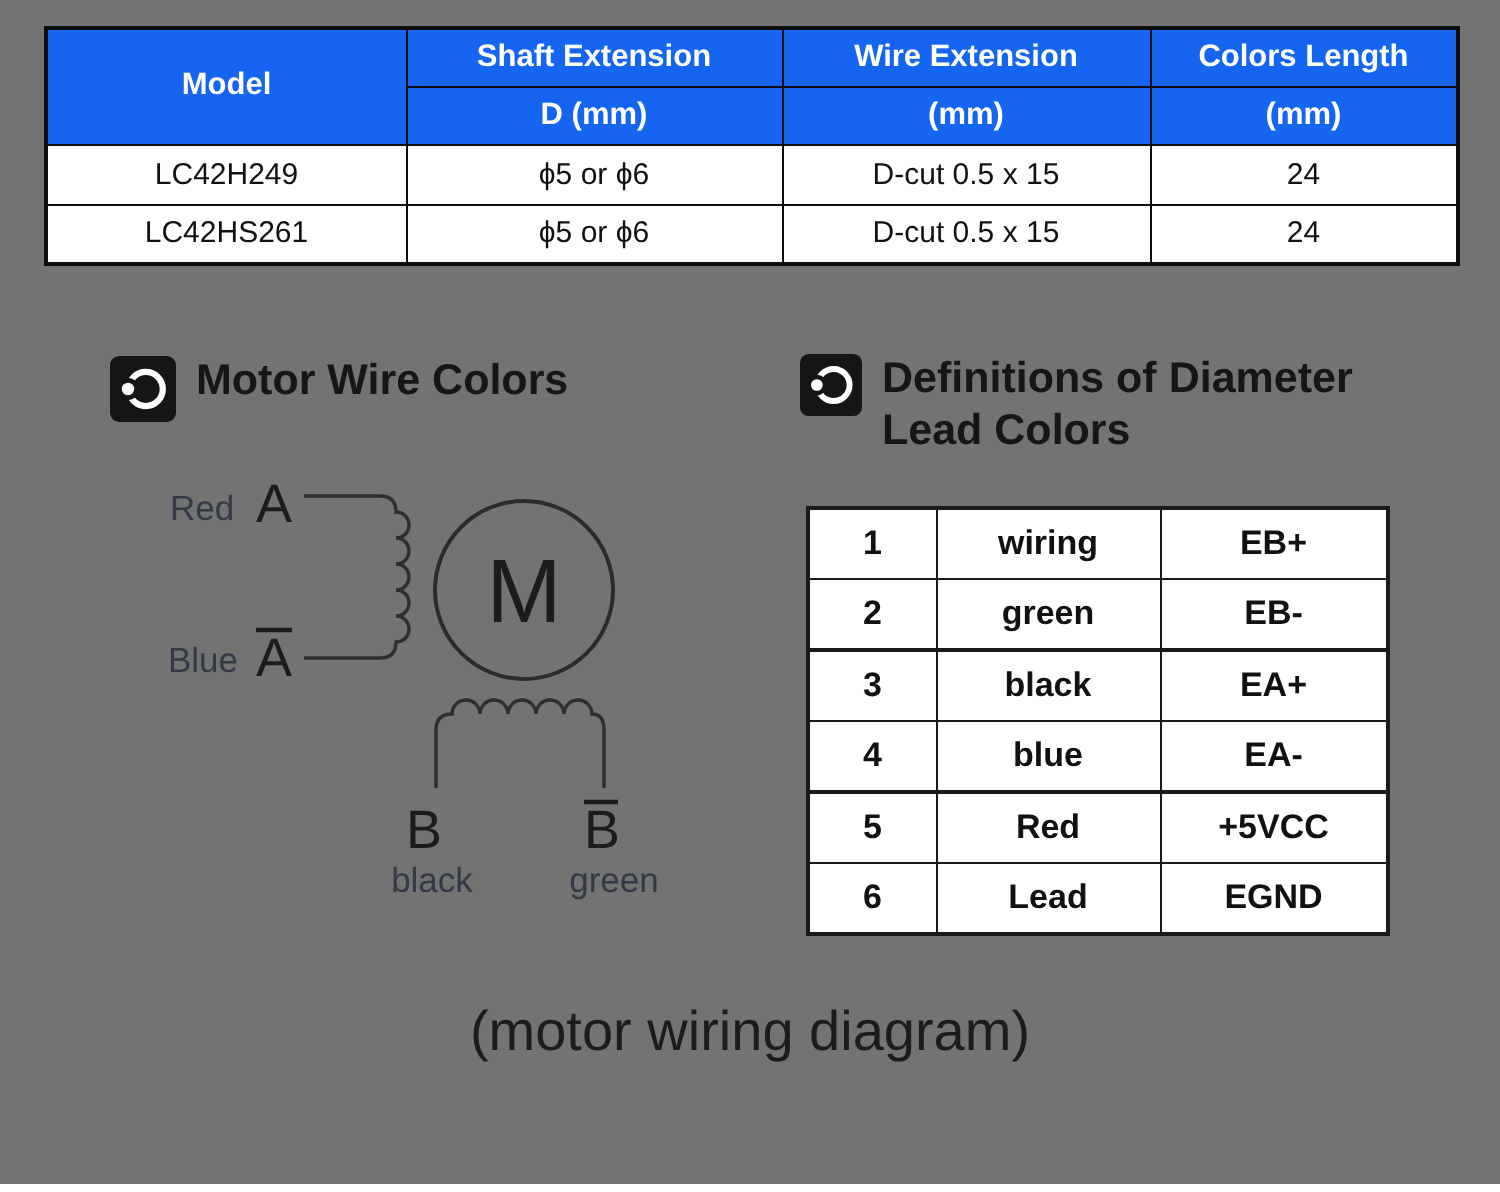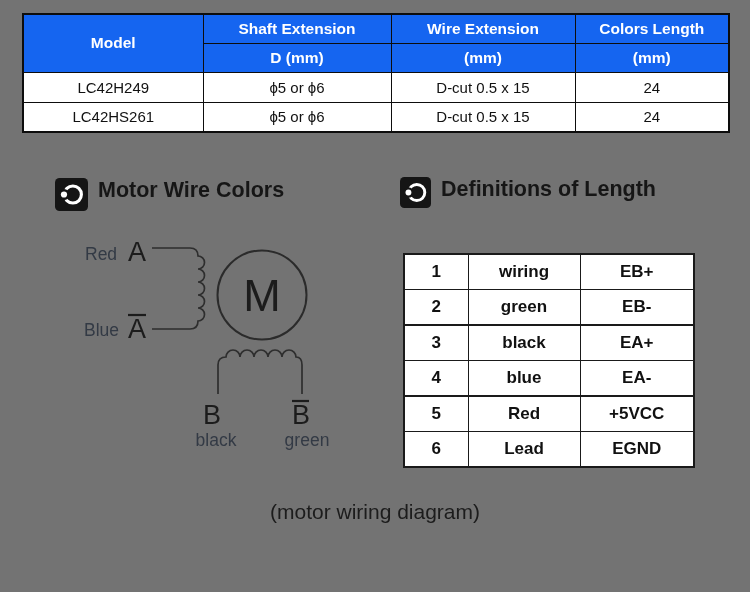--- a/index.html
+++ b/index.html
@@ -88,21 +88,21 @@
     background: #ffffff;
   }
   table.encoder tr.pair-end td { border-bottom-width: 2.6px; }
 
   
   .caption {
     position: absolute;
     left: 0; top: 500px;
     width: 750px;
     text-align: center;
-    font-size: 21px;
+    font-size: 28px;
     color: #1c1c1c;
     font-weight: 400;
   }
 </style>
 </head>
 <body>
 
 <div class="page">
 
   <table class="spec">
@@ -154,21 +154,22 @@
   <div class="section-heading" style="left:400px; top:176px;">
     <span class="hd-icon">
       <svg width="31" height="31" viewBox="0 0 36 36">
         <rect x="0" y="0" width="36" height="36" rx="5" fill="#151515"></rect>
         <circle cx="19.5" cy="18" r="9.3" fill="none" stroke="#ffffff" stroke-width="3.4"></circle>
         <circle cx="9.8" cy="18" r="6" fill="#151515"></circle>
         <circle cx="9.8" cy="18" r="3.4" fill="#ffffff"></circle>
       </svg>
     </span>
     <div class="hd-text">
-      <span style="display:block">Definitions of Length</span>
+      <span style="display:block">Definitions of Diameter</span>
+      <span style="display:block">Lead Colors</span>
     </div>
   </div>
 
   <svg class="diagram-svg" width="285" height="230" viewBox="0 0 285 230">
 
     <path class="wire" d="M 92 18 H 130 Q 138 18 138 26
              a 6.5 6.5 0 0 1 0 13 a 6.5 6.5 0 0 1 0 13 a 6.5 6.5 0 0 1 0 13
              a 6.5 6.5 0 0 1 0 13 a 6.5 6.5 0 0 1 0 13
              Q 138 99 130 99 H 92"></path>
 

